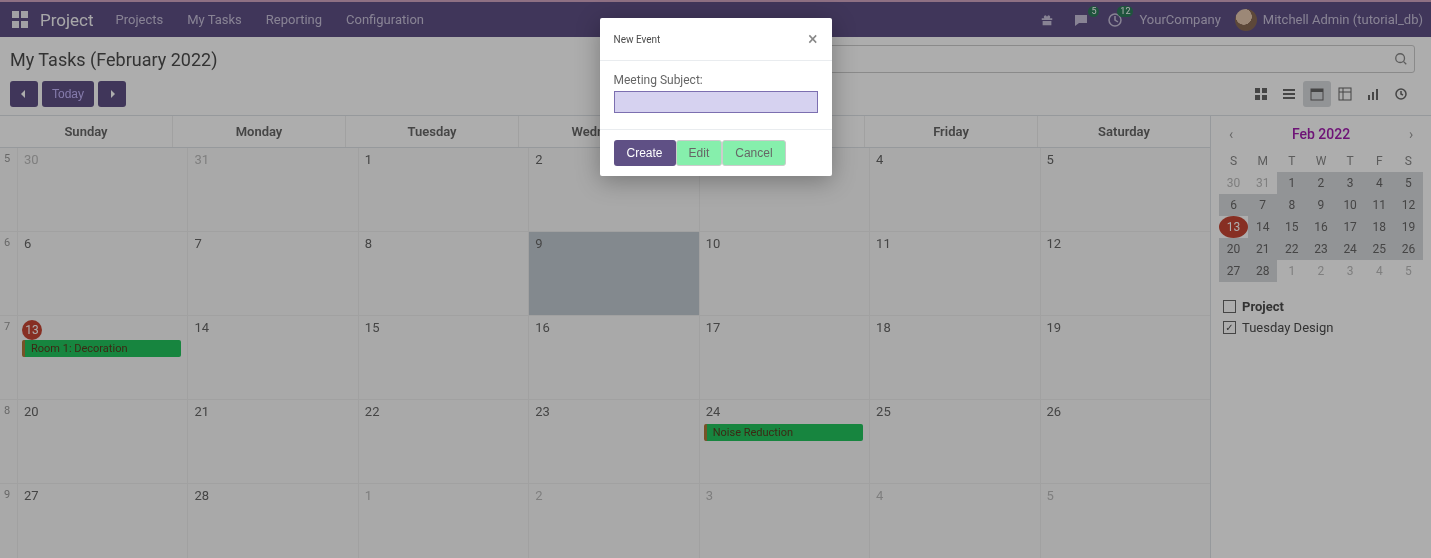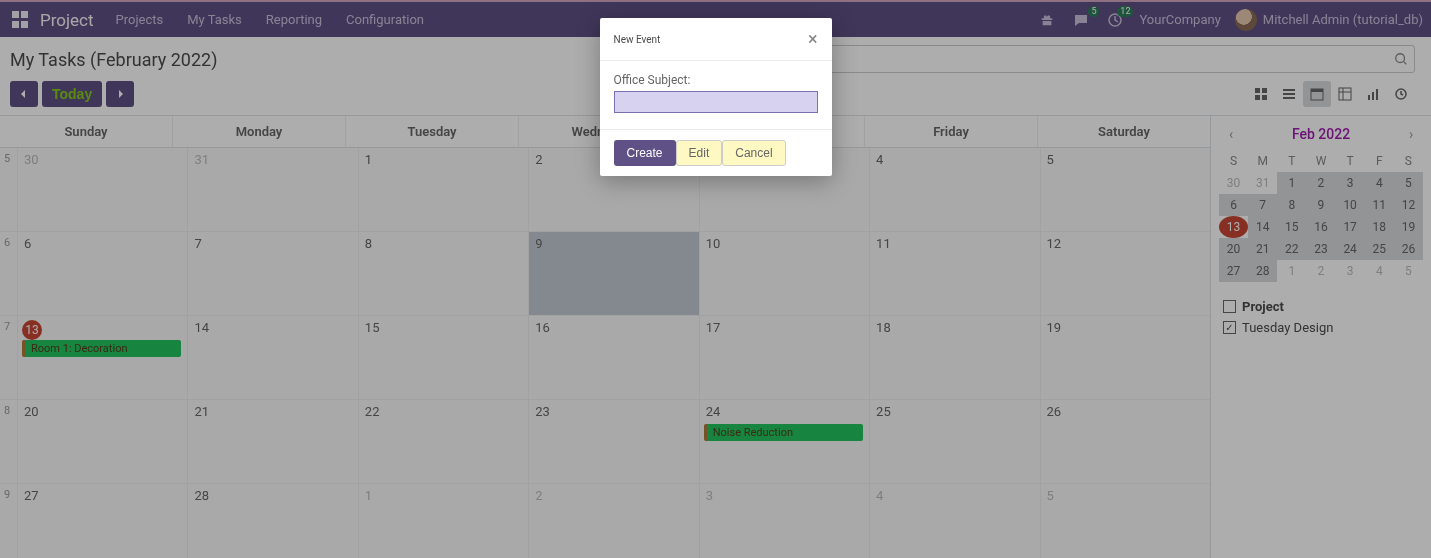--- a/index.html
+++ b/index.html
@@ -18,21 +18,21 @@
 .badge { position: absolute; top: -4px; right: -8px; background: #2e7d5b; color: #fff; font-size: 9px; padding: 0 3px; border-radius: 6px; line-height: 11px; }
 .avatar { width: 22px; height: 22px; border-radius: 50%; background: radial-gradient(circle at 40% 35%, #e6c9b0 40%, #8a6b55 42%); margin-right: 6px; }
 
 
 .cp { background: #fff; border-bottom: 1px solid #dee2e6; padding: 8px 16px 8px 10px; }
 .cp-row1 { display: flex; align-items: center; margin-bottom: 8px; }
 .cp-title { font-size: 18px; color: #4c4c4c; }
 .cp-search { margin-left: auto; width: 600px; height: 28px; border: 1px solid #ccc; border-radius: 3px; display: flex; align-items: center; justify-content: flex-end; padding-right: 6px; color: #888; }
 .cp-row2 { display: flex; align-items: center; }
 .btn-group { display: flex; gap: 4px; }
-.btn-sm { background: #5f5085; color: #84cc16; border: none; border-radius: 3px; height: 26px; padding: 0 10px; font-size: 14px; display: flex; align-items: center; justify-content: center; cursor: pointer; font-weight: bold; }
+.btn-sm { background: #5f5085; color: #c4b5fd; border: none; border-radius: 3px; height: 26px; padding: 0 10px; font-size: 12px; display: flex; align-items: center; justify-content: center; cursor: pointer; }
 .btn-sm.icon-only { width: 28px; padding: 0; }
 .view-sw { margin-left: auto; display: flex; gap: 0; }
 .view-btn { width: 28px; height: 26px; border: none; background: transparent; display: flex; align-items: center; justify-content: center; color: #666; cursor: pointer; border-radius: 3px; }
 .view-btn.active { background: #d8dadd; }
 
 
 .calwrap { display: flex; height: calc(100% - 37px - 68px); }
 .fc { flex: 1; border-right: 1px solid #dee2e6; }
 .dayhdr-row { display: flex; border-bottom: 1px solid #dee2e6; background: #fff; }
 .dayhdr { flex: 1; text-align: center; font-size: 13px; color: #666; font-weight: 600; padding: 8px 0; border-right: 1px solid #eee; }
@@ -71,21 +71,21 @@
 .modal { background: #fff; width: 232px; margin-top: 18px; border-radius: 2px; box-shadow: 0 5px 25px rgba(0,0,0,.3); }
 .modal-hdr { display: flex; align-items: center; justify-content: space-between; padding: 12px 14px; border-bottom: 1px solid #e9ecef; }
 .modal-title { font-size: 10px; font-weight: 400; color: #4c4c4c; }
 .modal-close { color: #888; font-size: 18px; cursor: pointer; line-height: 1; }
 .modal-body { padding: 12px 14px 16px; border-bottom: 1px solid #e9ecef; }
 .modal-label { font-size: 12px; color: #666; margin-bottom: 4px; display: block; }
 .modal-input { width: 100%; height: 22px; border: 1px solid #7c6fb0; background: #d6d2f0; padding: 0 4px; outline: none; font-size: 13px; }
 .modal-ftr { padding: 10px 14px; display: flex; gap: 0; }
 .btn { padding: 5px 12px; font-size: 12px; border-radius: 3px; cursor: pointer; border: 1px solid transparent; }
 .btn-primary { background: #5f5085; color: #fff; }
-.btn-secondary { background: #fef9c3; border-color: #ccc; color: #666; }
+.btn-secondary { background: #86efac; border-color: #ccc; color: #666; }
 </style>
 </head>
 <body>
 
 <div class="topbar">
   <div class="apps-icon">
       <span></span>
       <span></span>
       <span></span>
       <span></span>
@@ -340,21 +340,21 @@
   </div>
 </div>
 
 <div class="overlay">
   <div class="modal">
     <div class="modal-hdr">
       <span class="modal-title">New Event</span>
       <span class="modal-close">×</span>
     </div>
     <div class="modal-body">
-      <label class="modal-label">Office Subject:</label>
+      <label class="modal-label">Meeting Subject:</label>
       <input class="modal-input" type="text" autofocus="" style="">
     </div>
     <div class="modal-ftr">
       <button class="btn btn-primary">Create</button>
       <button class="btn btn-secondary">Edit</button>
       <button class="btn btn-secondary">Cancel</button>
     </div>
   </div>
 </div>
 

